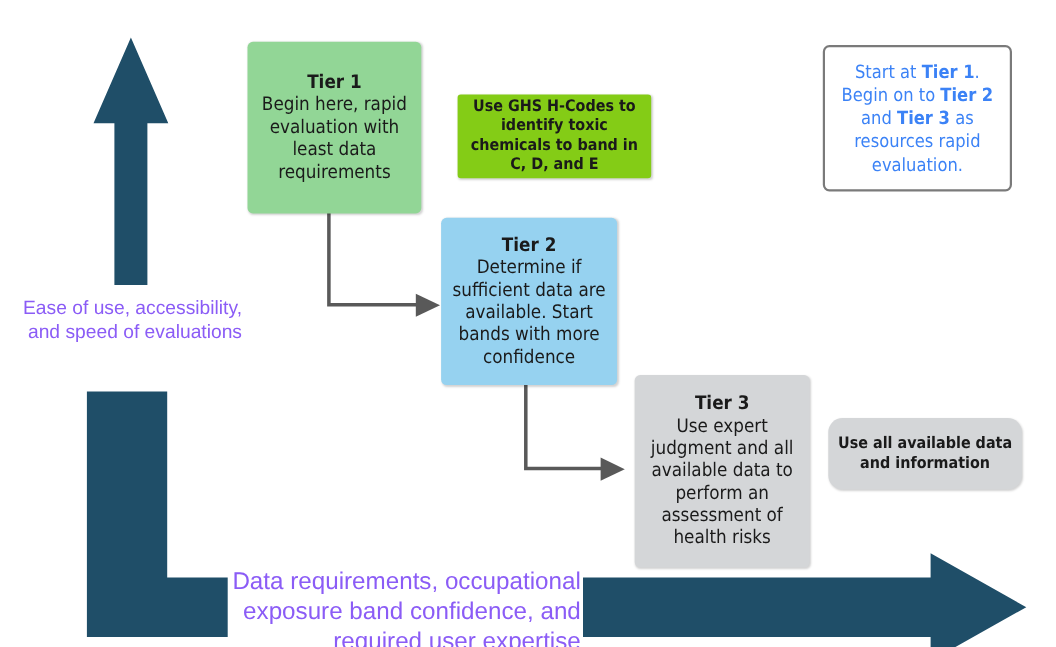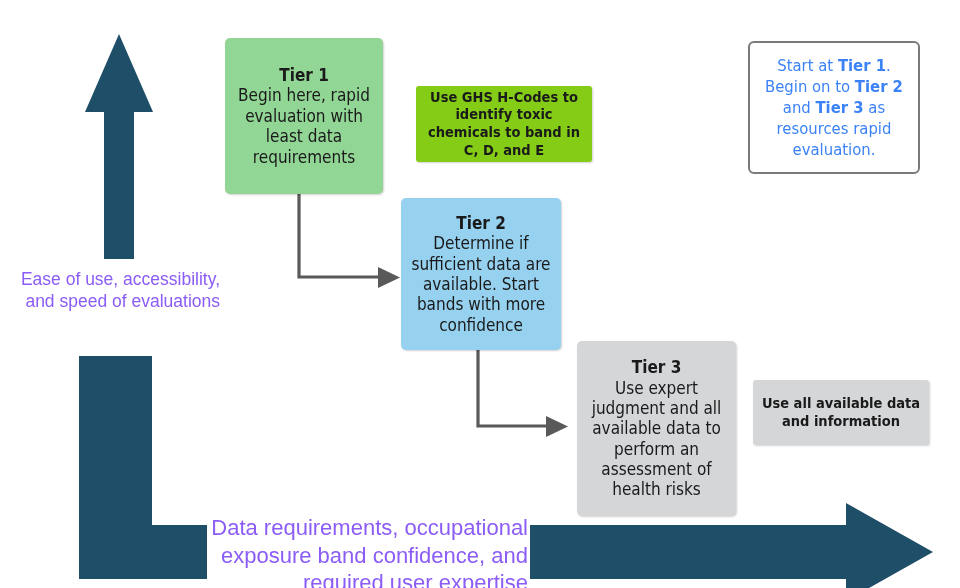--- a/index.html
+++ b/index.html
@@ -59,21 +59,21 @@
     color: #1a1a1a;
     font-family: "DejaVu Sans Condensed", "Liberation Sans Narrow", "Liberation Sans", sans-serif;
     font-stretch: condensed;
     font-weight: bold;
     line-height: 1.22;
     padding: 4px 8px;
     box-shadow: 1px 1px 2px rgba(0,0,0,0.18);
   }
   .callout-green { background: #84cc16; }
   .callout-blue  { background: #96d2f0; }
-  .callout-gray  { background: #d4d6d8; }
+  .callout-gray  { background: #d4d6d8; border-radius: 13px; }
 
   
   .notebox {
     position: absolute;
     box-sizing: border-box;
     background: #ffffff;
     border: 2px solid #7a7a7a;
     border-radius: 6px;
     display: flex;
     align-items: center;

